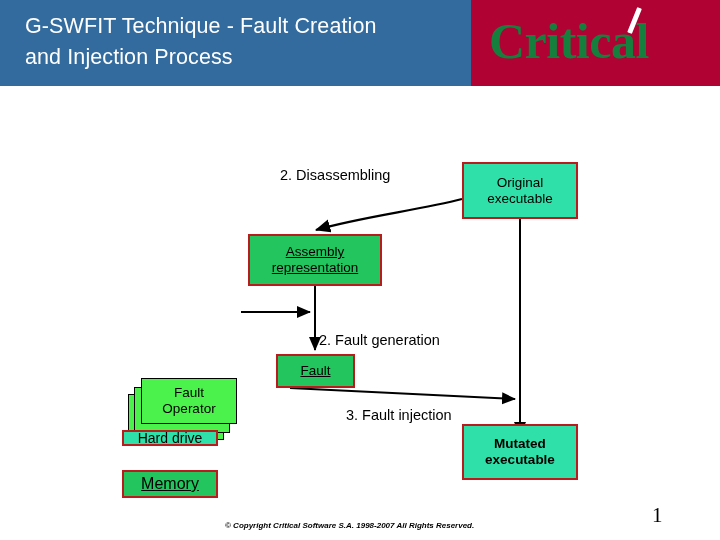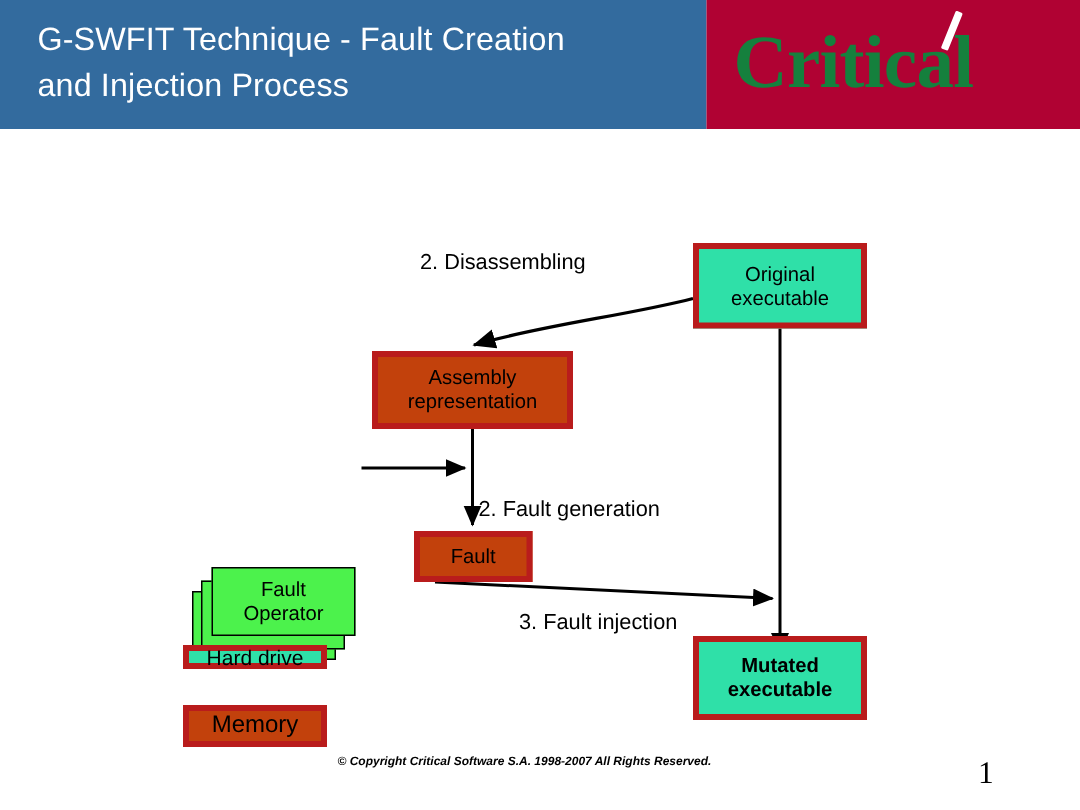--- a/index.html
+++ b/index.html
@@ -66,31 +66,31 @@
   
   #diagram {
     position: absolute;
     left: 0; top: 86px;
     width: 720px; height: 454px;
   }
 
   .node {
     position: absolute;
     box-sizing: border-box;
-    border: 4px solid #b91c1c;
+    border: 2px solid #b91c1c;
     display: flex;
     align-items: center;
     justify-content: center;
     text-align: center;
     font-size: 13.5px;
     line-height: 16px;
     color: #000000;
     white-space: pre-line;
   }
-  .node.green  { background: #c2410c; }
+  .node.green  { background: #22c55e; text-decoration: underline; }
   .node.teal   { background: #2fe0a8; }
 
   .label {
     position: absolute;
     font-size: 14.5px;
     color: #000000;
     white-space: nowrap;
   }
 
   
@@ -110,21 +110,21 @@
   #stack-mid   { left: 6px;  top: 9px;  }
   #stack-front {
     left: 13px; top: 0px;
     display: flex; align-items: center; justify-content: center;
     font-size: 13.5px; line-height: 16px; text-align: center;
     white-space: pre-line;
   }
 
   #footer-copyright {
     position: absolute;
-    left: 225px; top: 503px;
+    left: 225px; top: 521px;
     font-family: "Liberation Sans", sans-serif;
     font-style: italic;
     font-weight: bold;
     font-size: 8px;
     color: #000000;
     white-space: nowrap;
   }
   #page-number {
     position: absolute;
     left: 652px; top: 503px;

